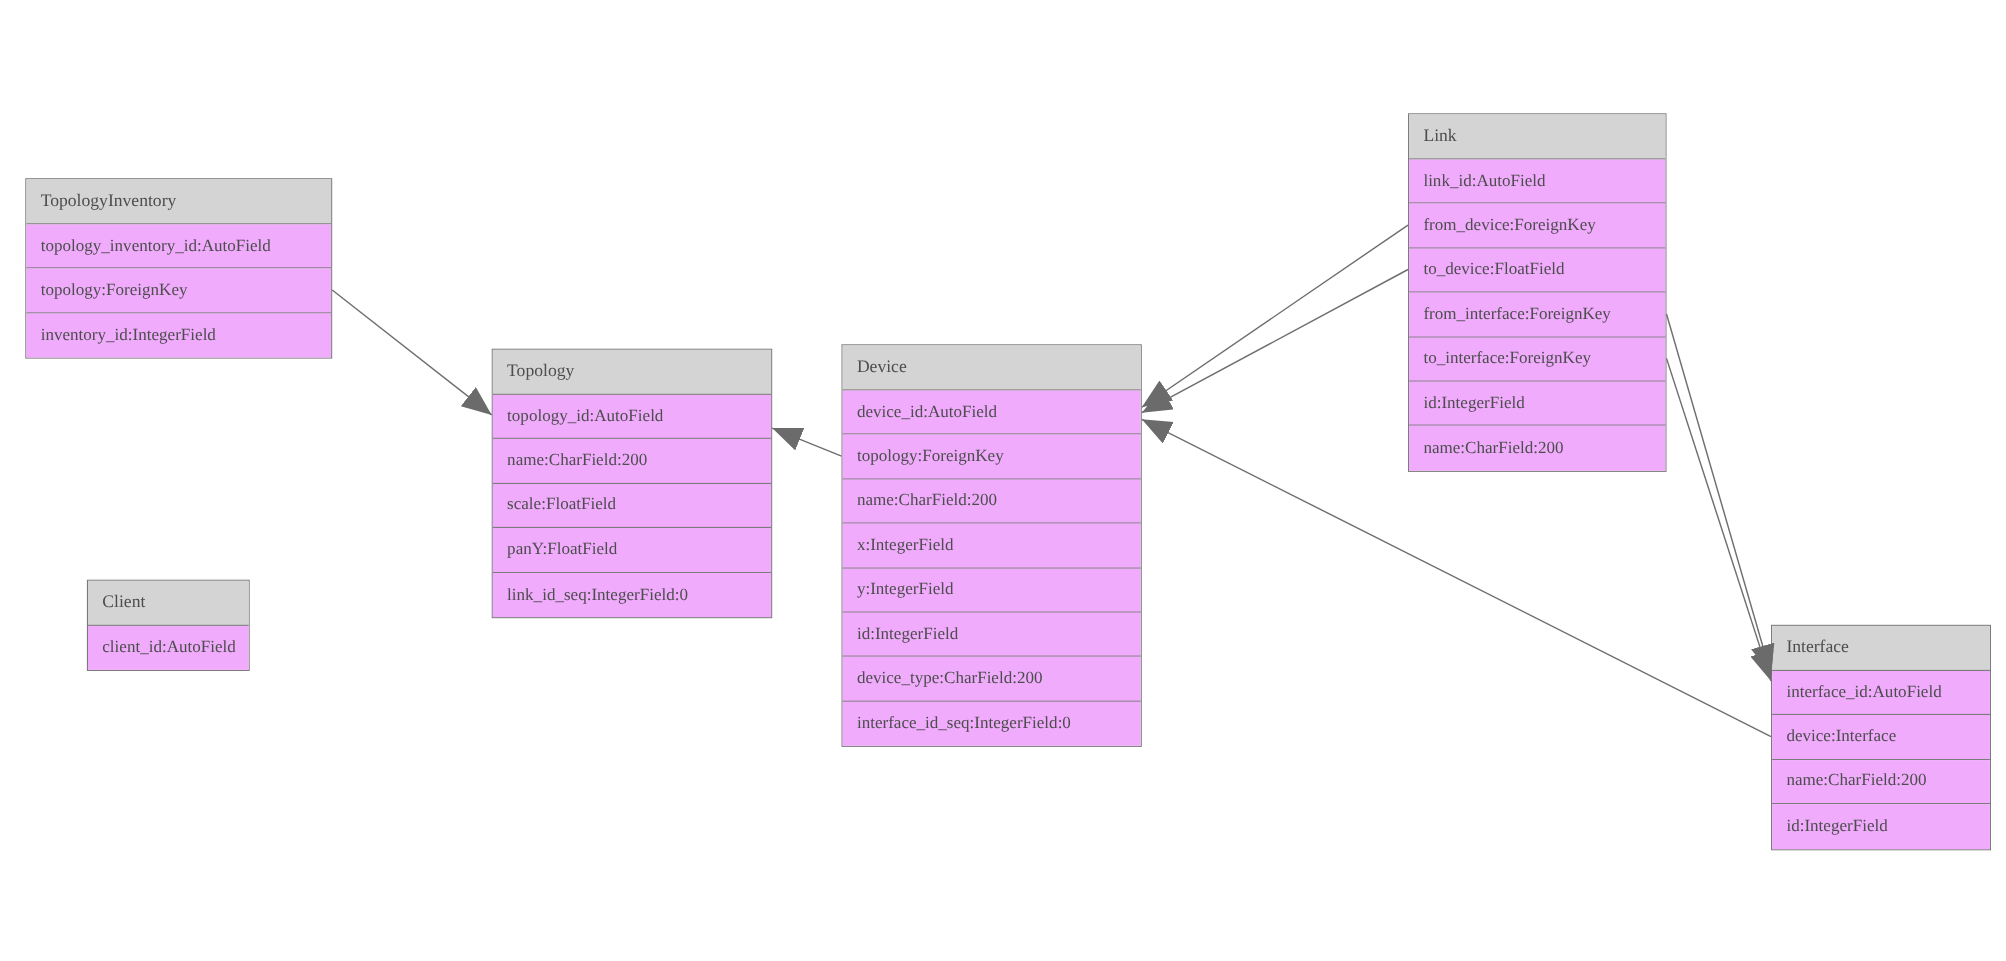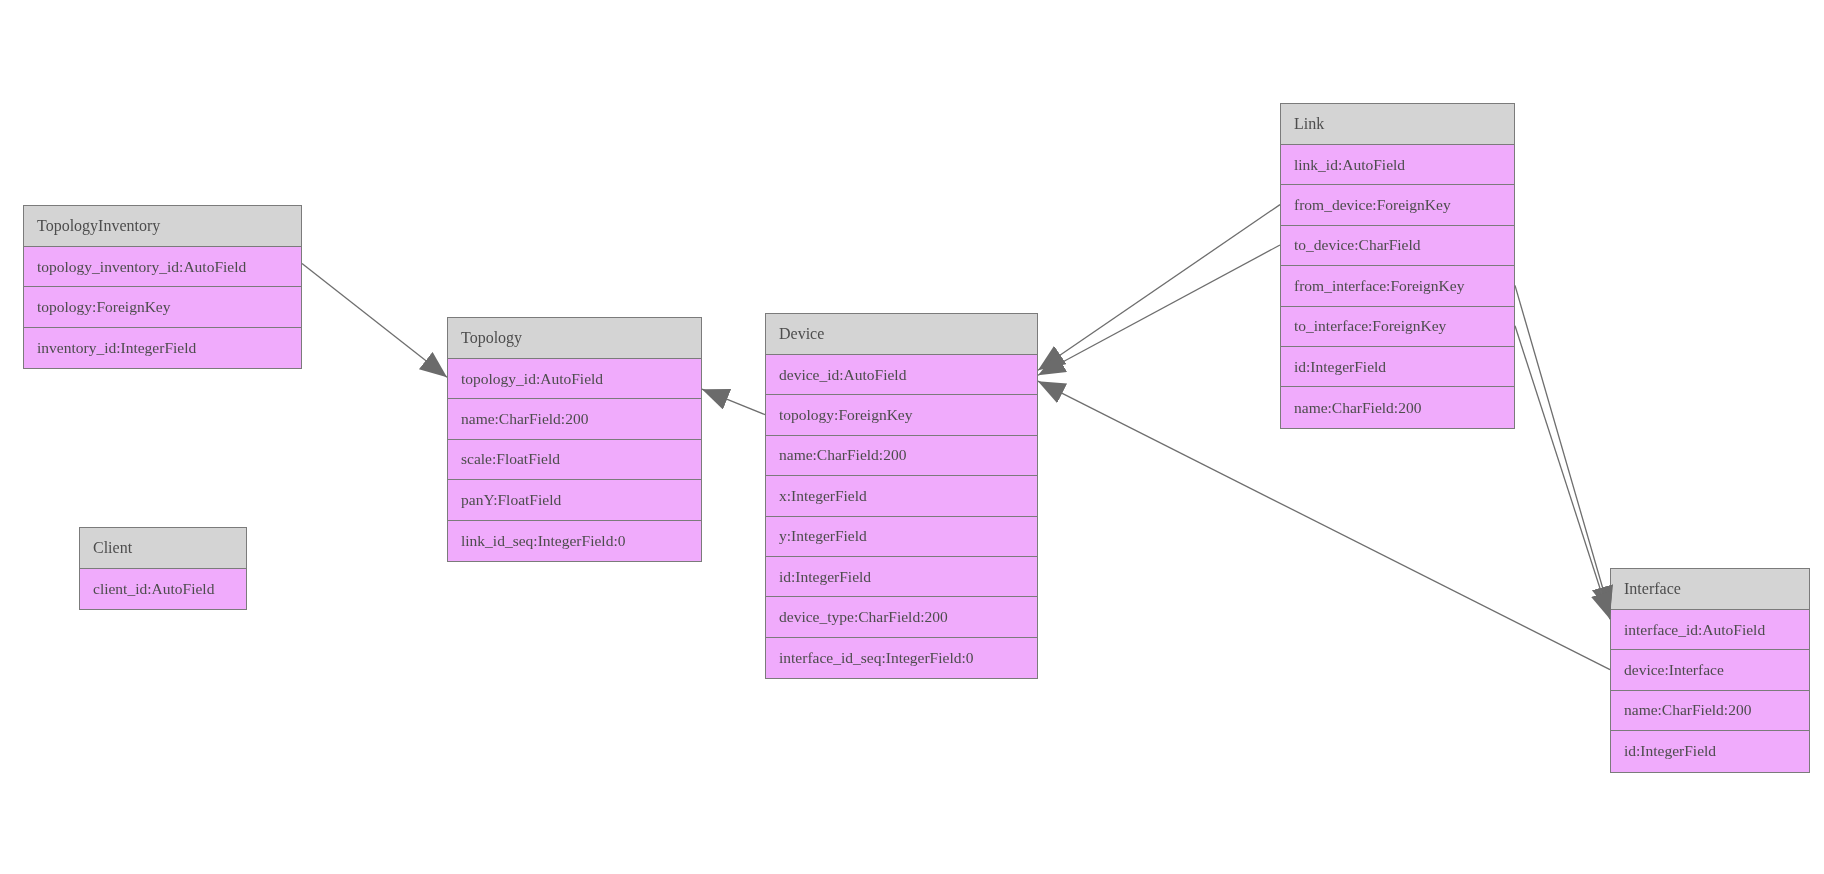--- a/index.html
+++ b/index.html
@@ -62,27 +62,27 @@
   .field-row:last-child {
     border-bottom: none;
     text-align: right;
   }
 </style>
 </head>
 <body>
 
 <div class="canvas">
   <div class="entity-layer">
-      <div class="entity" style="left: 23px; top: 162px; width: 279px; margin-top: 43px;">
+      <div class="entity" style="left: 23px; top: 162px; width: 279px;">
         <div class="entity-header">TopologyInventory</div>
         <div class="field-row">topology_inventory_id:AutoField</div>
         <div class="field-row">topology:ForeignKey</div>
         <div class="field-row">inventory_id:IntegerField</div>
       </div>
-      <div class="entity" style="left: 79px; top: 527px; width: 168px;">
+      <div class="entity" style="left: 79px; top: 527px; width: 148px;">
         <div class="entity-header">Client</div>
         <div class="field-row">client_id:AutoField</div>
       </div>
       <div class="entity" style="left: 447px; top: 317px; width: 255px;">
         <div class="entity-header">Topology</div>
         <div class="field-row">topology_id:AutoField</div>
         <div class="field-row">name:CharField:200</div>
         <div class="field-row">scale:FloatField</div>
         <div class="field-row">panY:FloatField</div>
         <div class="field-row">link_id_seq:IntegerField:0</div>
@@ -95,21 +95,21 @@
         <div class="field-row">x:IntegerField</div>
         <div class="field-row">y:IntegerField</div>
         <div class="field-row">id:IntegerField</div>
         <div class="field-row">device_type:CharField:200</div>
         <div class="field-row">interface_id_seq:IntegerField:0</div>
       </div>
       <div class="entity" style="left: 1280px; top: 103px; width: 235px;">
         <div class="entity-header">Link</div>
         <div class="field-row">link_id:AutoField</div>
         <div class="field-row">from_device:ForeignKey</div>
-        <div class="field-row">to_device:CharField</div>
+        <div class="field-row">to_device:FloatField</div>
         <div class="field-row">from_interface:ForeignKey</div>
         <div class="field-row">to_interface:ForeignKey</div>
         <div class="field-row">id:IntegerField</div>
         <div class="field-row">name:CharField:200</div>
       </div>
       <div class="entity" style="left: 1610px; top: 568px; width: 200px;">
         <div class="entity-header">Interface</div>
         <div class="field-row">interface_id:AutoField</div>
         <div class="field-row">device:Interface</div>
         <div class="field-row">name:CharField:200</div>

